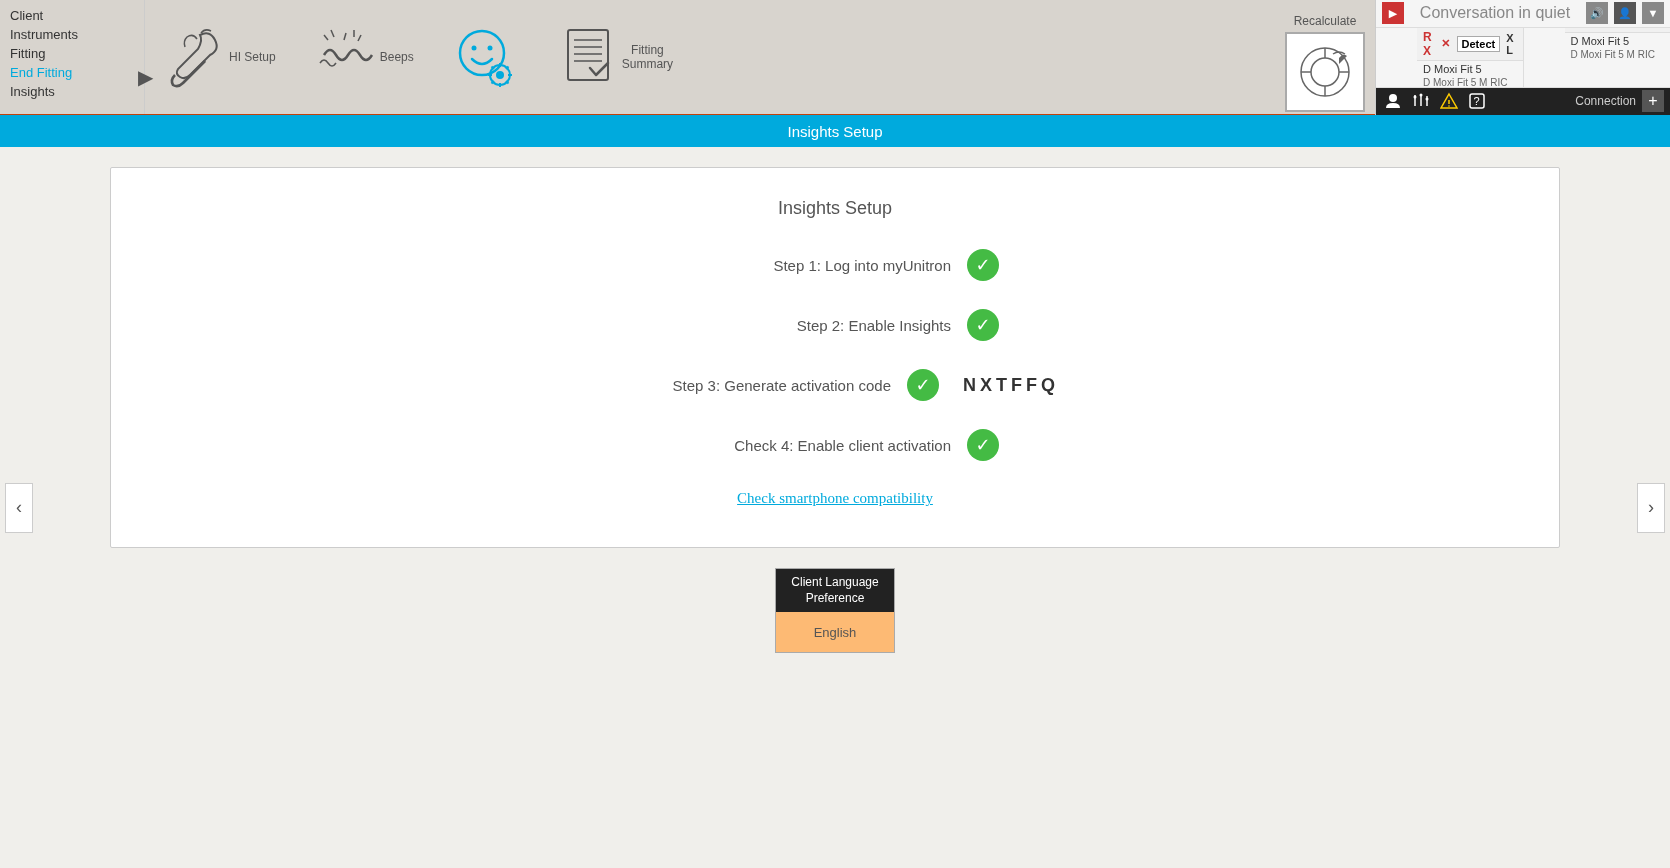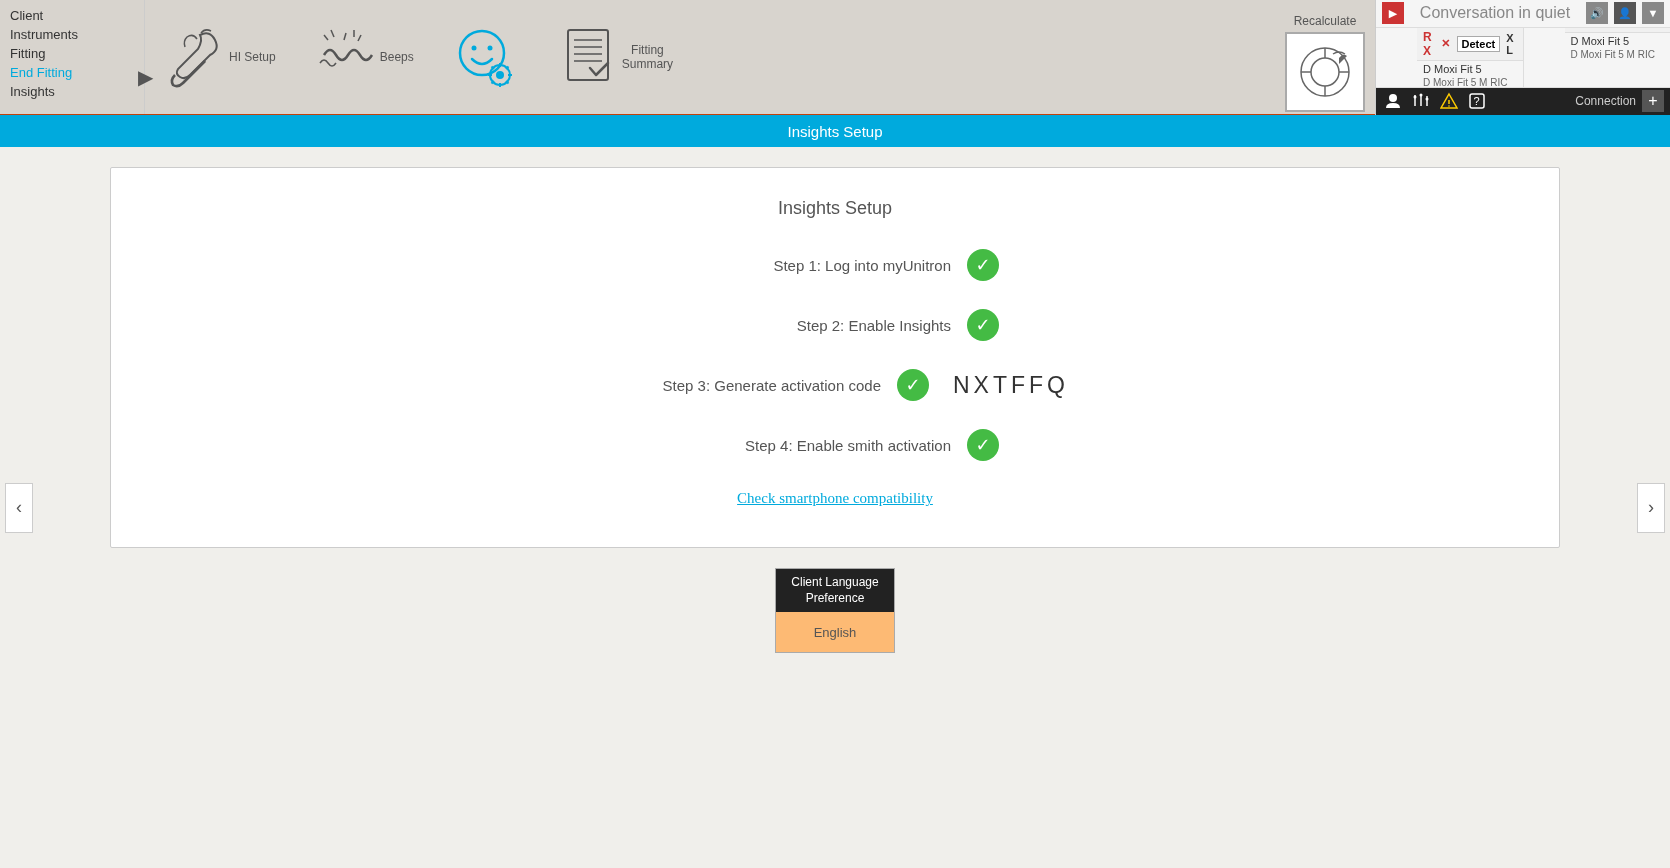--- a/index.html
+++ b/index.html
@@ -280,22 +280,22 @@
     .check-icon {
       width: 32px; height: 32px;
       background: #44bb44;
       border-radius: 50%;
       display: flex; align-items: center; justify-content: center;
       color: white;
       font-size: 18px;
       flex-shrink: 0;
     }
     .activation-code {
-      font-size: 23px;
-      font-weight: normal;
+      font-size: 18px;
+      font-weight: bold;
       letter-spacing: 4px;
       color: #333;
       margin-left: 8px;
     }
 
     .check-link {
       text-align: center;
       margin-top: 20px;
     }
     .check-link a {
@@ -531,21 +531,21 @@
       <div class="check-icon">✓</div>
     </div>
 
     <div class="step-row">
       <span class="step-label">Step 3: Generate activation code</span>
       <div class="check-icon">✓</div>
       <span class="activation-code">NXTFFQ</span>
     </div>
 
     <div class="step-row">
-      <span class="step-label">Step 4: Enable smith activation</span>
+      <span class="step-label">Check 4: Enable client activation</span>
       <div class="check-icon">✓</div>
     </div>
 
     <div class="check-link" style="margin-top:20px;font-family:Liberation Serif, serif;">
       <a>Check smartphone compatibility</a>
     </div>
   </div>
 
   <div class="bottom-section">
     <div class="info-card">

